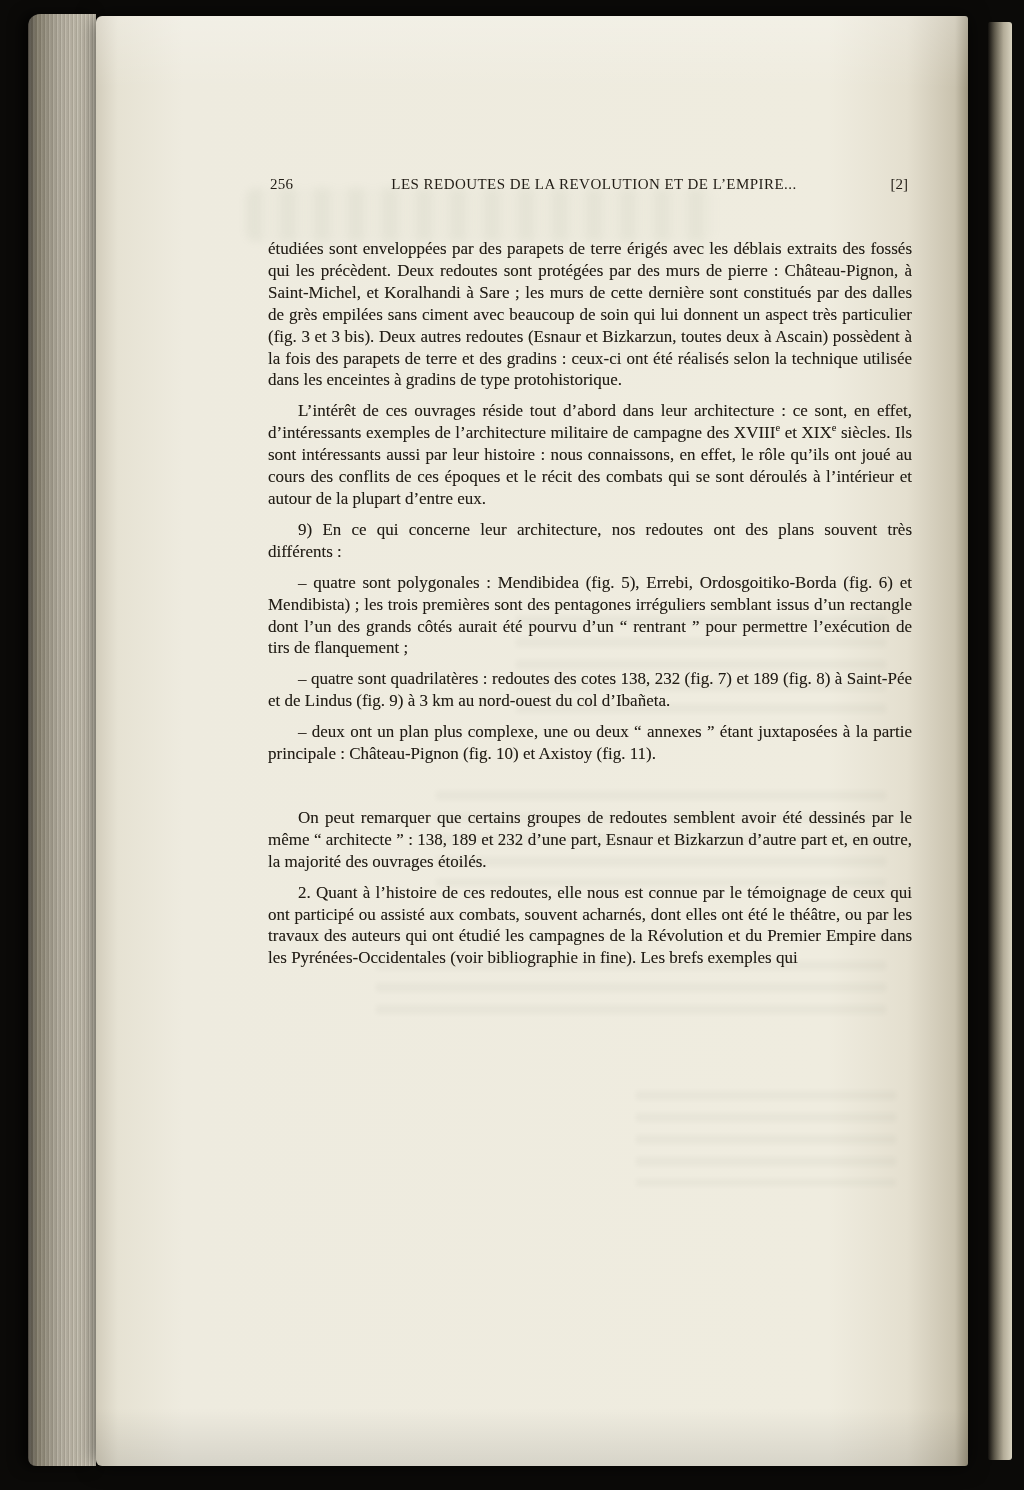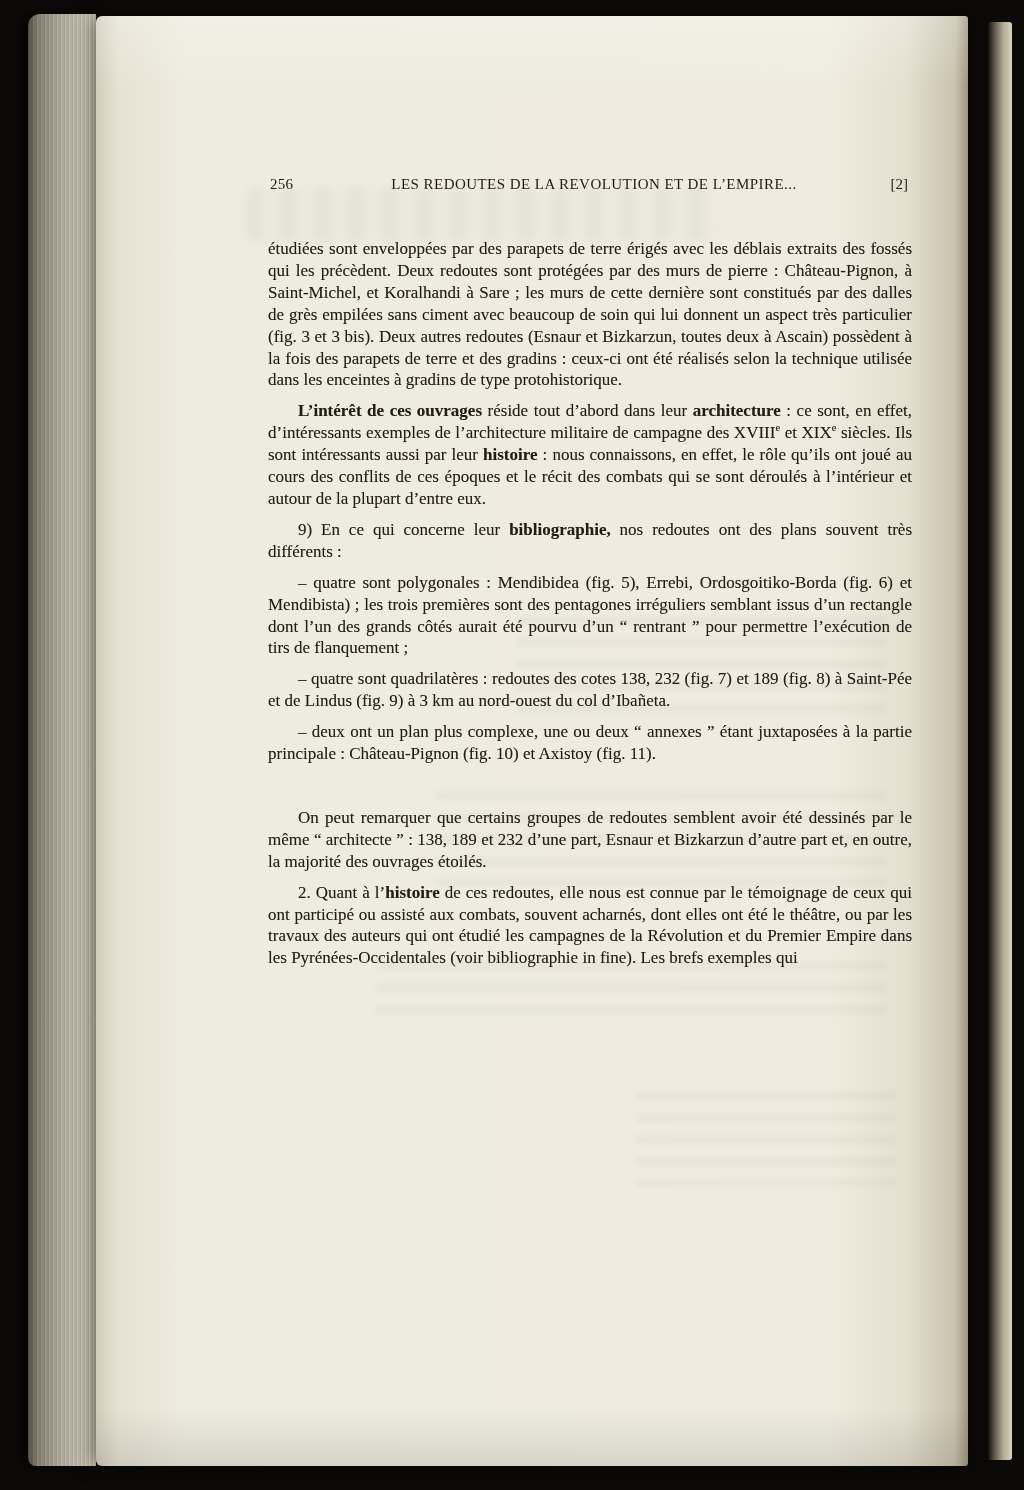--- a/index.html
+++ b/index.html
@@ -72,21 +72,21 @@
     margin-top: 42px;
     font-size: 17px;
     line-height: 21.9px;
     text-align: justify;
     text-shadow: 0 0 0.4px rgba(33,28,21,0.35);
   }
   .para { margin: 0; }
   .para + .para { margin-top: 9px; }
   .para.indent { text-indent: 30px; }
   .para.gap-lg { margin-top: 42px; }
-  .b { font-weight: bold; }
+  .b { font-weight: normal; }
   .i { }
   .sup { font-size: 0.62em; vertical-align: super; line-height: 0; }
 </style>
 </head>
 <body>
 
 <div class="scene">
 
   <div class="page-stack"></div>
 
@@ -102,21 +102,21 @@
 
       <div class="header">
         <span class="pagenum">256</span>
         <span class="runtitle">LES REDOUTES DE LA REVOLUTION ET DE L’EMPIRE...</span>
         <span class="colmark">[2]</span>
       </div>
 
       <div class="body-text">
           <p class="para"><span>étudiées sont enveloppées par des parapets de terre érigés avec les déblais extraits des fossés qui les précèdent. Deux redoutes sont protégées par des murs de pierre&nbsp;: Château-Pignon, à Saint-Michel, et Koralhandi à Sare&nbsp;; les murs de cette dernière sont constitués par des dalles de grès empilées sans ciment avec beaucoup de soin qui lui donnent un aspect très particulier (fig. 3 et 3 bis). Deux autres redoutes (Esnaur et Bizkarzun, toutes deux à Ascain) possèdent à la fois des parapets de terre et des gradins&nbsp;: ceux-ci ont été réalisés selon la technique utilisée dans les enceintes à gradins de type protohistorique.</span></p>
           <p class="para indent"><span class="b">L’intérêt de ces ouvrages</span><span> réside tout d’abord dans leur </span><span class="b">architecture</span><span>&nbsp;: ce sont, en effet, d’intéressants exemples de l’architecture militaire de campagne des XVIII</span><sup class="sup">e</sup><span> et XIX</span><sup class="sup">e</sup><span> siècles. Ils sont intéressants aussi par leur </span><span class="b">histoire</span><span>&nbsp;: nous connaissons, en effet, le rôle qu’ils ont joué au cours des conflits de ces époques et le récit des combats qui se sont déroulés à l’intérieur et autour de la plupart d’entre eux.</span></p>
-          <p class="para indent"><span>9) En ce qui concerne leur </span><span class="b">bibliographie,</span><span> nos redoutes ont des plans souvent très différents&nbsp;:</span></p>
+          <p class="para indent"><span>9) En ce qui concerne leur </span><span class="b">architecture,</span><span> nos redoutes ont des plans souvent très différents&nbsp;:</span></p>
           <p class="para indent"><span>– quatre sont polygonales&nbsp;: Mendibidea (fig. 5), Errebi, Ordosgoitiko-Borda (fig. 6) et Mendibista)&nbsp;; les trois premières sont des pentagones irréguliers semblant issus d’un rectangle dont l’un des grands côtés aurait été pourvu d’un “&nbsp;rentrant&nbsp;” pour permettre l’exécution de tirs de flanquement&nbsp;;</span></p>
           <p class="para indent"><span>– quatre sont quadrilatères&nbsp;: redoutes des cotes 138, 232 (fig. 7) et 189 (fig. 8) à Saint-Pée et de Lindus (fig. 9) à 3 km au nord-ouest du col d’Ibañeta.</span></p>
           <p class="para indent"><span>– deux ont un plan plus complexe, une ou deux “&nbsp;annexes&nbsp;” étant juxtaposées à la partie principale&nbsp;: Château-Pignon (fig. 10) et Axistoy (fig. 11).</span></p>
           <p class="para indent gap-lg"><span>On peut remarquer que certains groupes de redoutes semblent avoir été dessinés par le même “&nbsp;architecte&nbsp;”&nbsp;: 138, 189 et 232 d’une part, Esnaur et Bizkarzun d’autre part et, en outre, la majorité des ouvrages étoilés.</span></p>
           <p class="para indent"><span>2. Quant à l’</span><span class="b">histoire</span><span> de ces redoutes, elle nous est connue par le témoignage de ceux qui ont participé ou assisté aux combats, souvent acharnés, dont elles ont été le théâtre, ou par les travaux des auteurs qui ont étudié les campagnes de la Révolution et du Premier Empire dans les Pyrénées-Occidentales (voir bibliographie </span><span class="i">in fine</span><span>). Les brefs exemples qui</span></p>
         </div>
 
     </div>
   </div>
 

